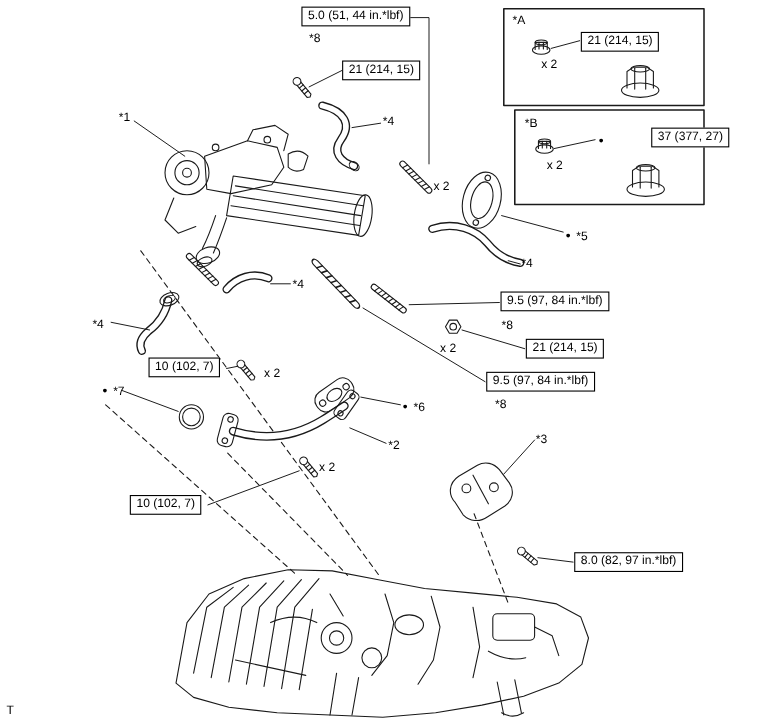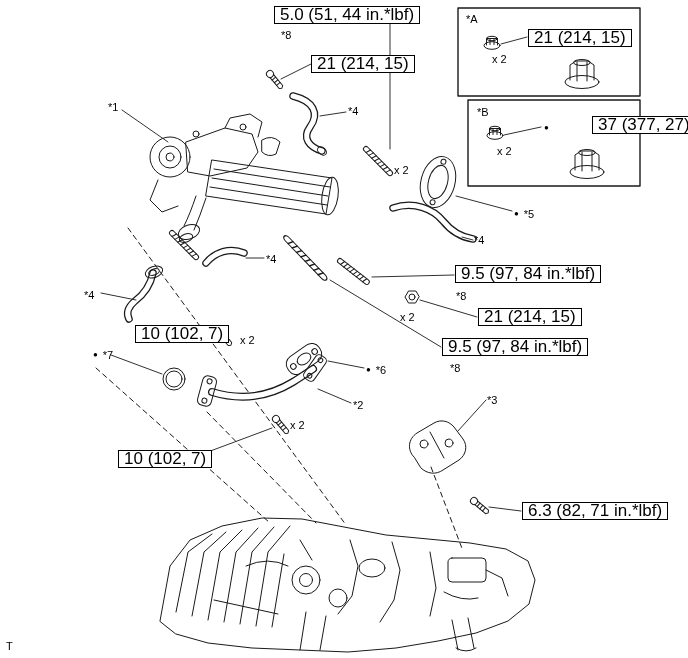--- a/index.html
+++ b/index.html
@@ -1,20 +1,20 @@
 <!DOCTYPE html>
 <html><head>
 <meta charset="utf-8">
 <style>
   html,body{margin:0;padding:0;background:#fff;}
   .canvas{position:relative;width:688px;height:658px;background:#ffffff;
           font-family:"Liberation Sans",sans-serif;overflow:hidden;color:#000;}
   .svg-layer{position:absolute;left:0;top:0;}
   .label{position:absolute;font-size:11px;line-height:13px;white-space:nowrap;}
-  .spec-box{position:absolute;font-size:17px;line-height:13px;border:1px solid #000;
+  .spec-box{position:absolute;font-size:11px;line-height:13px;border:1px solid #000;
             background:#fff;padding:1px 5px 2px 5px;white-space:nowrap;}
   .bullet{display:inline-block;font-size:8px;vertical-align:2px;margin-right:5px;}
 </style>
 </head>
 <body>
 
 <div class="canvas">
 
   <svg class="svg-layer" width="688" height="658" viewBox="0 0 688 658">
     <defs>
@@ -244,21 +244,21 @@
 
   <div class="spec-box" style="left:274px;top:6px">5.0 (51, 44 in.*lbf)</div>
   <div class="spec-box" style="left:311px;top:55px">21 (214, 15)</div>
   <div class="spec-box" style="left:528px;top:29px">21 (214, 15)</div>
   <div class="spec-box" style="left:592px;top:116px">37 (377, 27)</div>
   <div class="spec-box" style="left:455px;top:265px">9.5 (97, 84 in.*lbf)</div>
   <div class="spec-box" style="left:478px;top:308px">21 (214, 15)</div>
   <div class="spec-box" style="left:442px;top:338px">9.5 (97, 84 in.*lbf)</div>
   <div class="spec-box" style="left:135px;top:325px">10 (102, 7)</div>
   <div class="spec-box" style="left:118px;top:450px">10 (102, 7)</div>
-  <div class="spec-box" style="left:522px;top:502px">6.3 (82, 71 in.*lbf)</div>
+  <div class="spec-box" style="left:522px;top:502px">8.0 (82, 97 in.*lbf)</div>
 
   <div class="label" style="left:281px;top:29px">*8</div>
   <div class="label" style="left:466px;top:13px">*A</div>
   <div class="label" style="left:477px;top:106px">*B</div>
   <div class="label" style="left:108px;top:101px">*1</div>
   <div class="label" style="left:348px;top:105px">*4</div>
   <div class="label" style="left:474px;top:234px">*4</div>
   <div class="label" style="left:266px;top:253px">*4</div>
   <div class="label" style="left:84px;top:289px">*4</div>
   <div class="label" style="left:456px;top:290px">*8</div>

